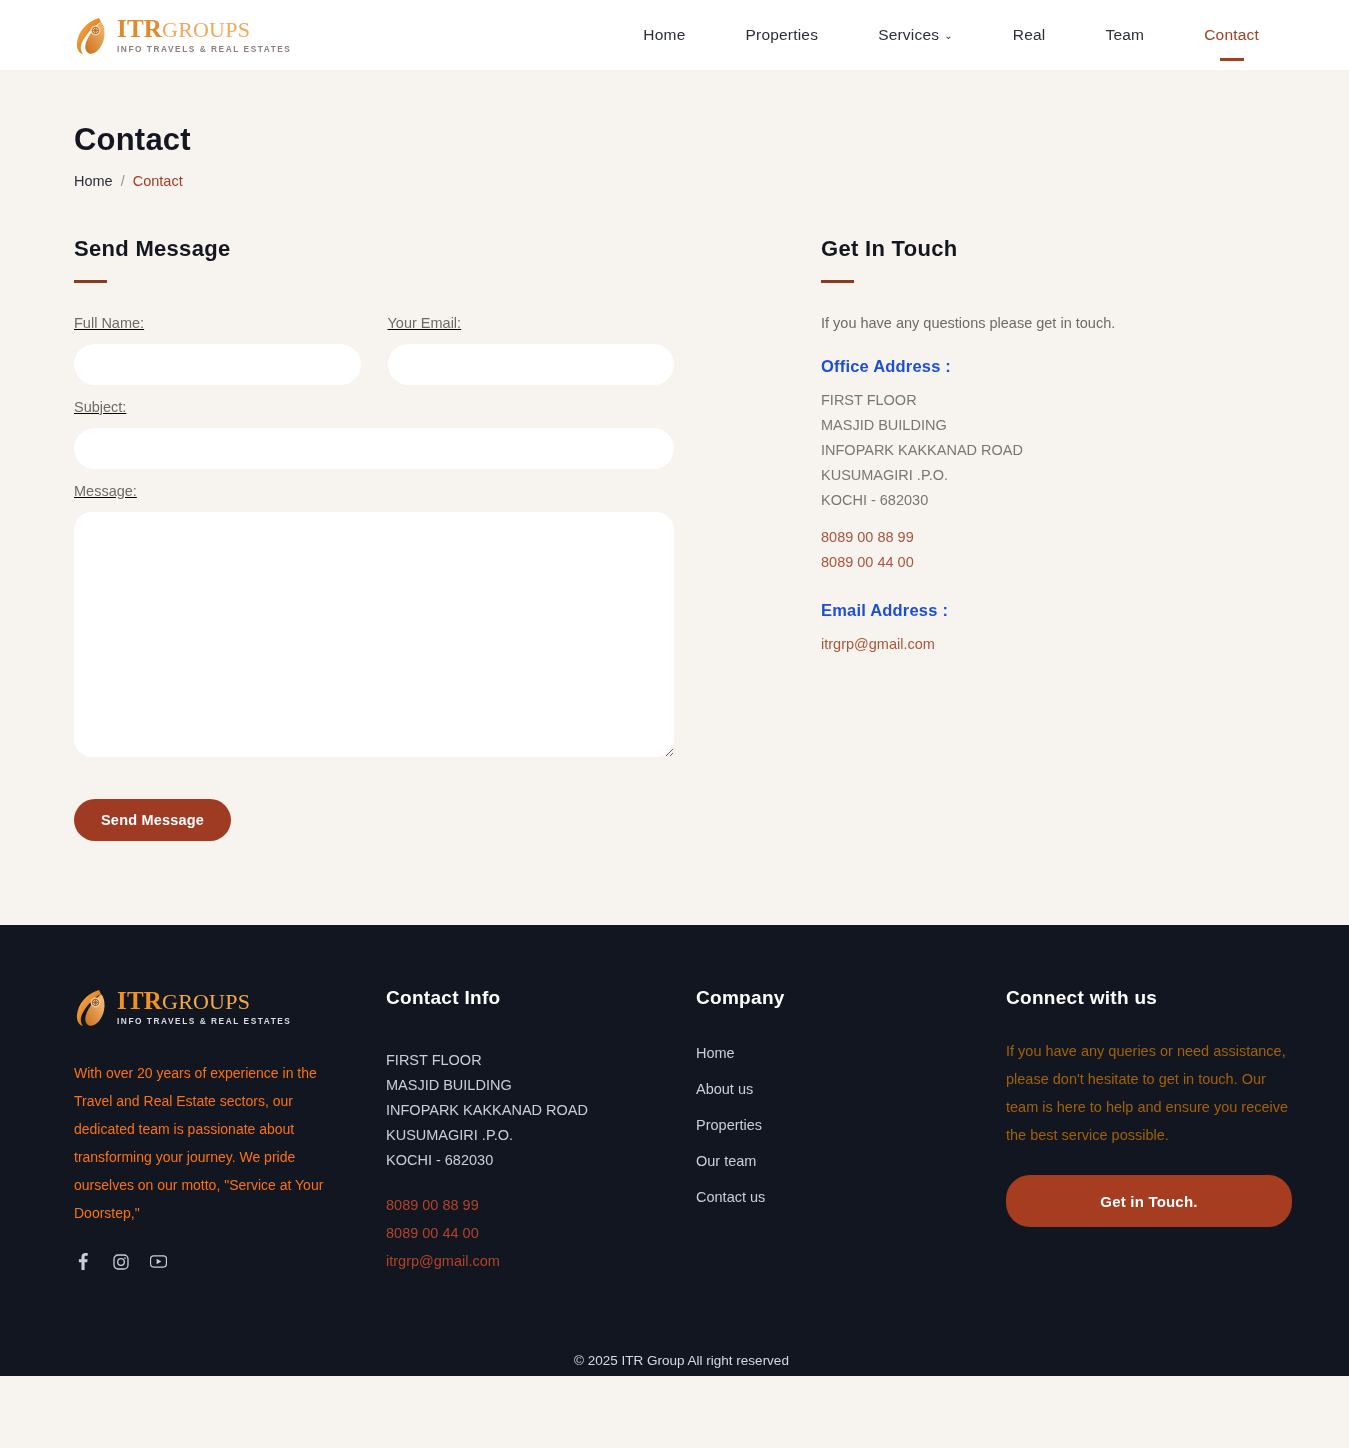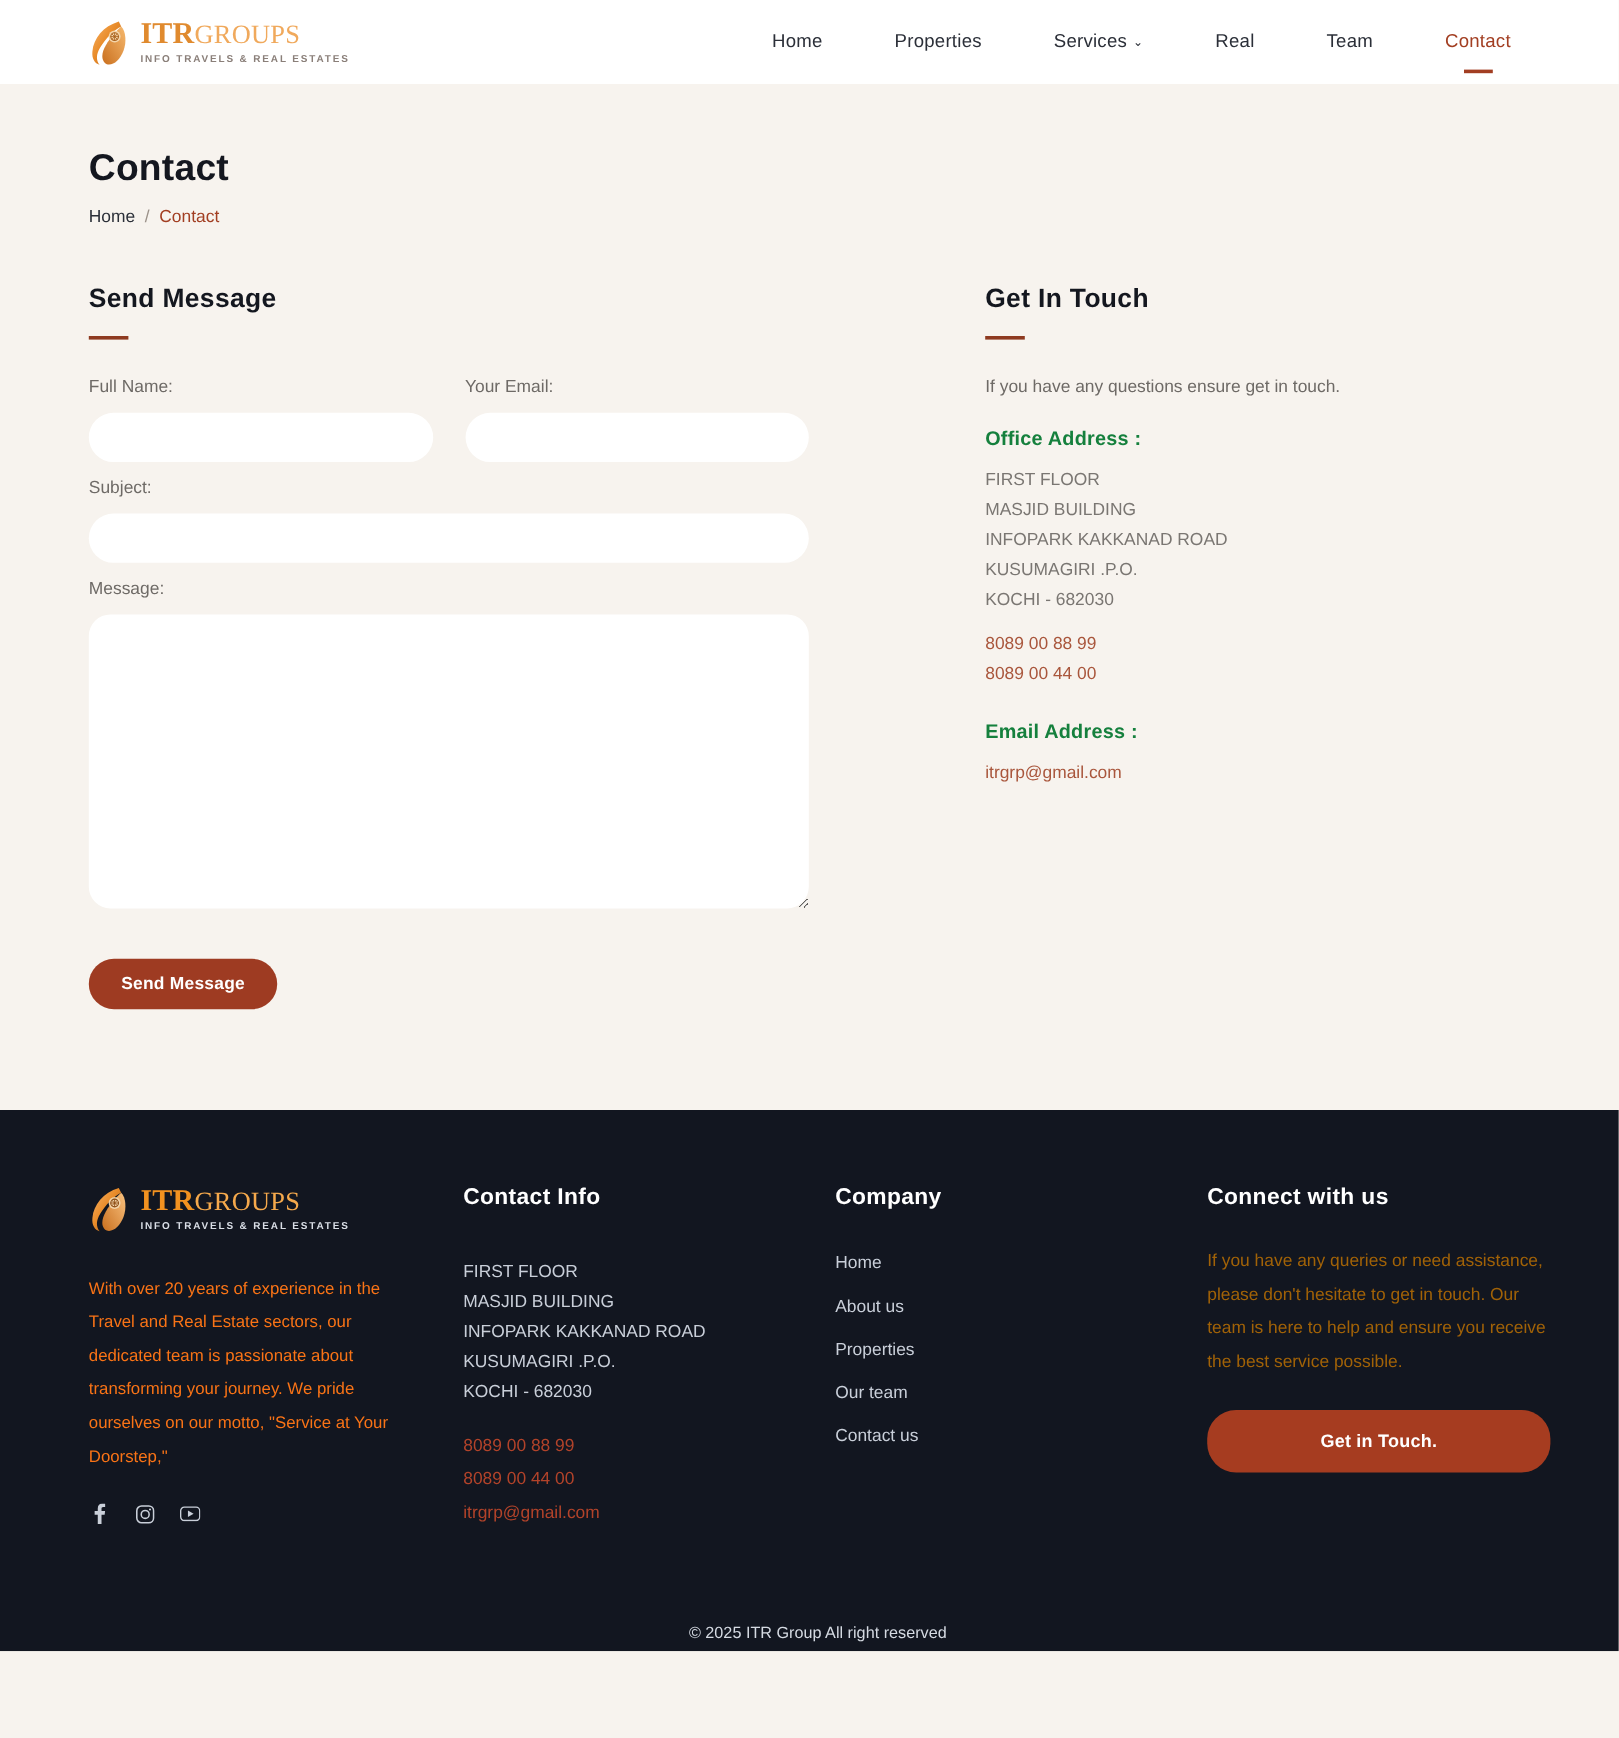--- a/index.html
+++ b/index.html
@@ -119,21 +119,21 @@
   .sec-rule {
     width: 33px;
     height: 3px;
     background: #8E3A20;
     margin-top: 18px;
   }
 
   
   .form { margin-top: 32px; }
   .row { display: flex; gap: 27px; }
-  .field { flex: 1; margin-bottom: 14px; }
+  .field { flex: 1; margin-bottom: 14px; text-decoration: underline; }
   .field.full { width: 100%; }
   .field label {
     display: block;
     font-size: 14.5px;
     color: #6E6A66;
     margin-bottom: 13px;
   }
   .field input {
     width: 100%;
     height: 41px;
@@ -178,21 +178,21 @@
   
   .gt-lead {
     margin-top: 32px;
     font-size: 14.5px;
     color: #6E6A66;
   }
   .gt-head {
     margin-top: 26px;
     font-size: 16.5px;
     font-weight: 700;
-    color: #15803d;
+    color: #1d4ed8;
     letter-spacing: 0.2px;
   }
   .gt-lines { margin-top: 12px; }
   .gt-lines div {
     font-size: 14.5px;
     color: #7A7672;
     line-height: 25px;
   }
   .gt-lines.accent div { color: #A9563C; }
   .gt-lines.accent a { color: #A9563C; text-decoration: none; cursor: pointer; }
@@ -409,21 +409,21 @@
         </div>
 
         <button type="submit" class="send-btn">Send Message</button>
       </form>
     </section>
 
     <aside class="col-info">
       <h2 class="sec-title">Get In Touch</h2>
       <div class="sec-rule"></div>
 
-      <p class="gt-lead">If you have any questions ensure get in touch.</p>
+      <p class="gt-lead">If you have any questions please get in touch.</p>
 
       <h3 class="gt-head">Office Address :</h3>
       <div class="gt-lines">
         <div>FIRST FLOOR</div>
         <div>MASJID BUILDING</div>
         <div>INFOPARK KAKKANAD ROAD</div>
         <div>KUSUMAGIRI .P.O.</div>
         <div>KOCHI - 682030</div>
       </div>
 

